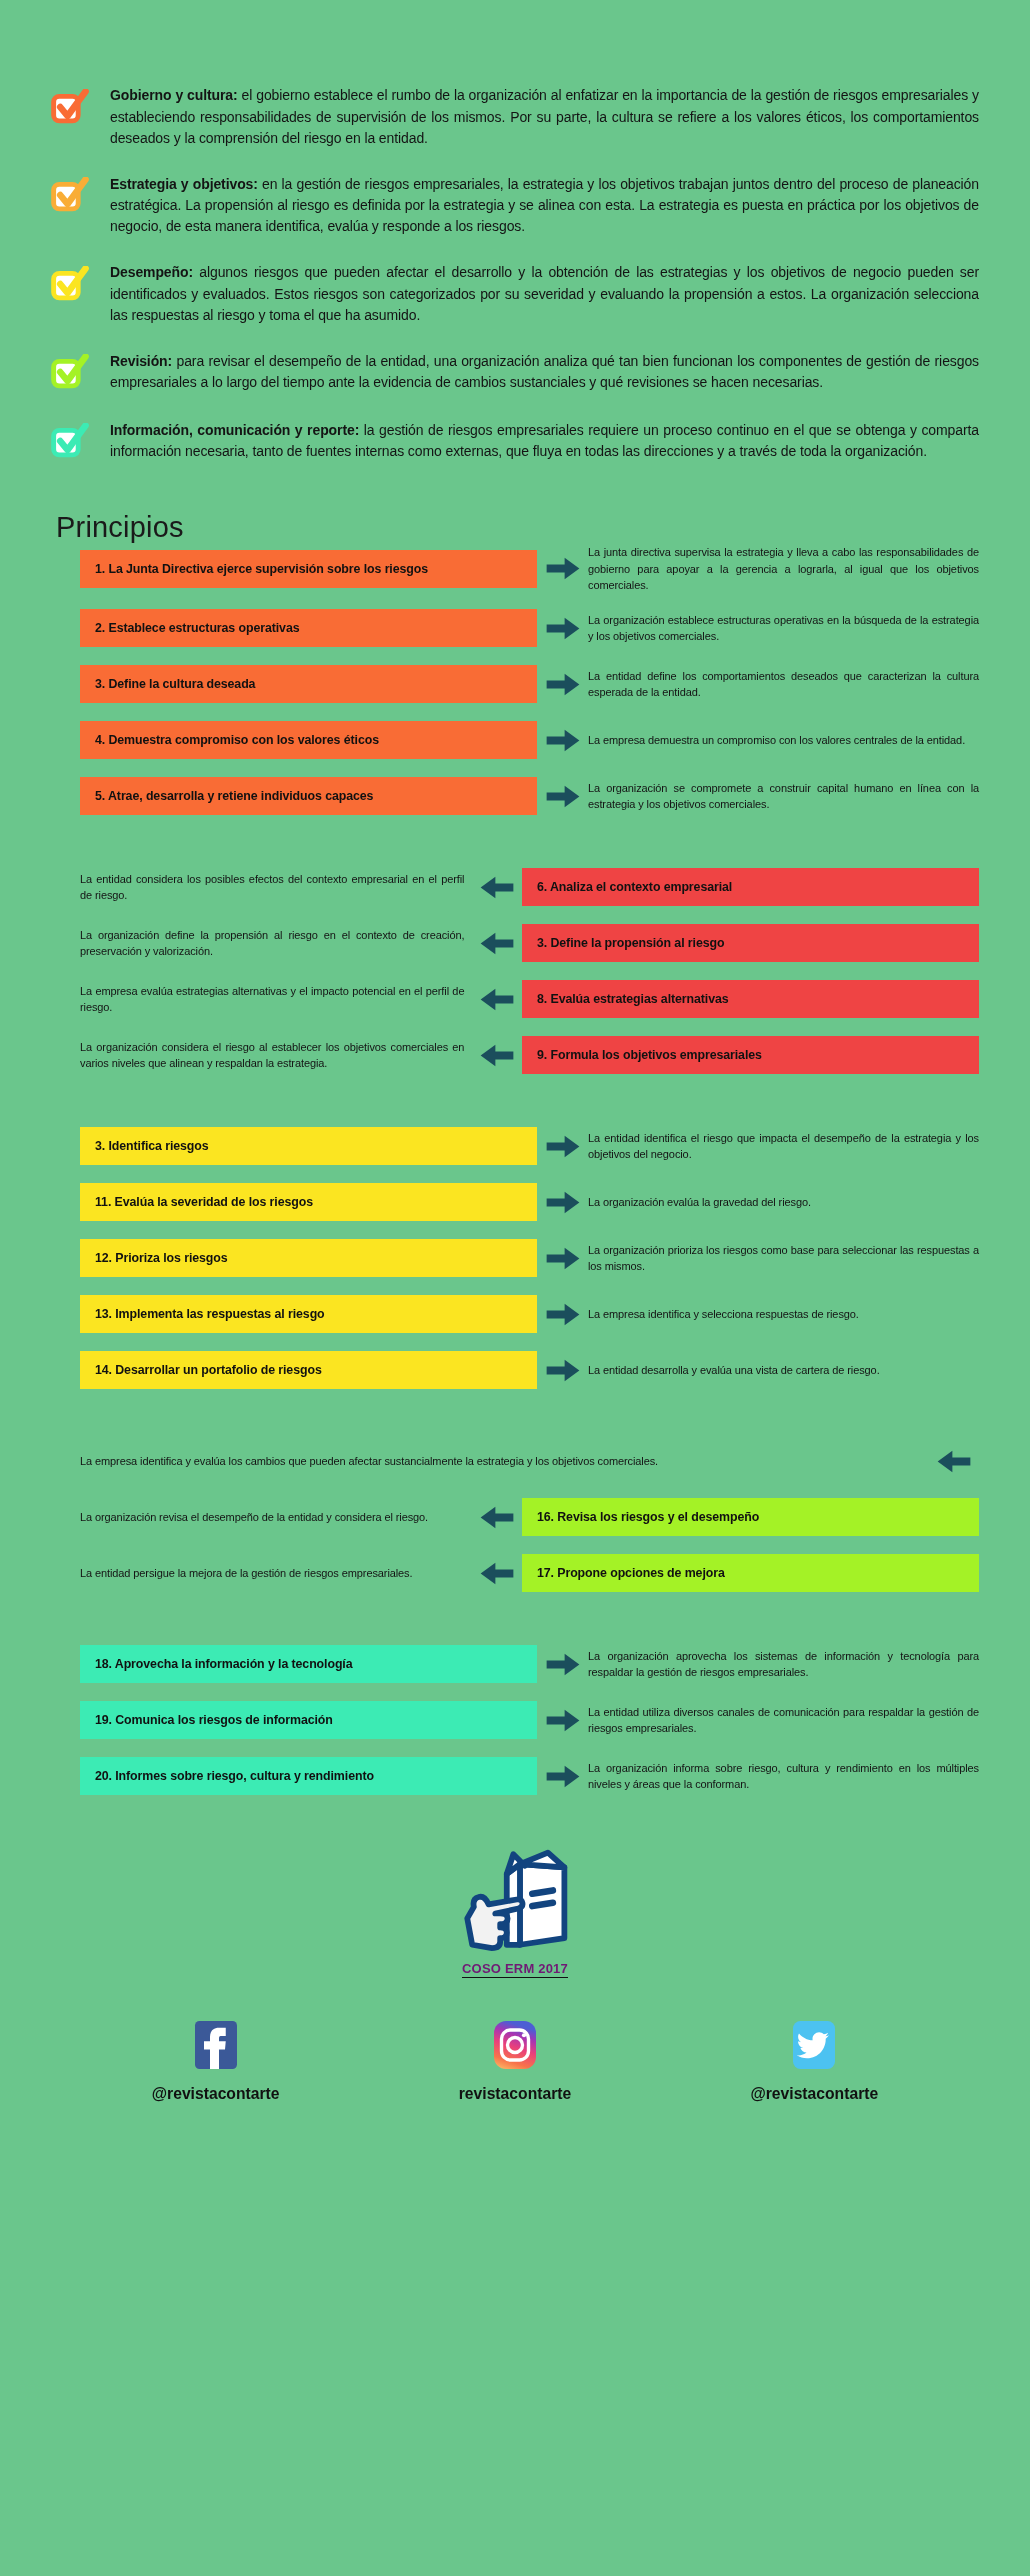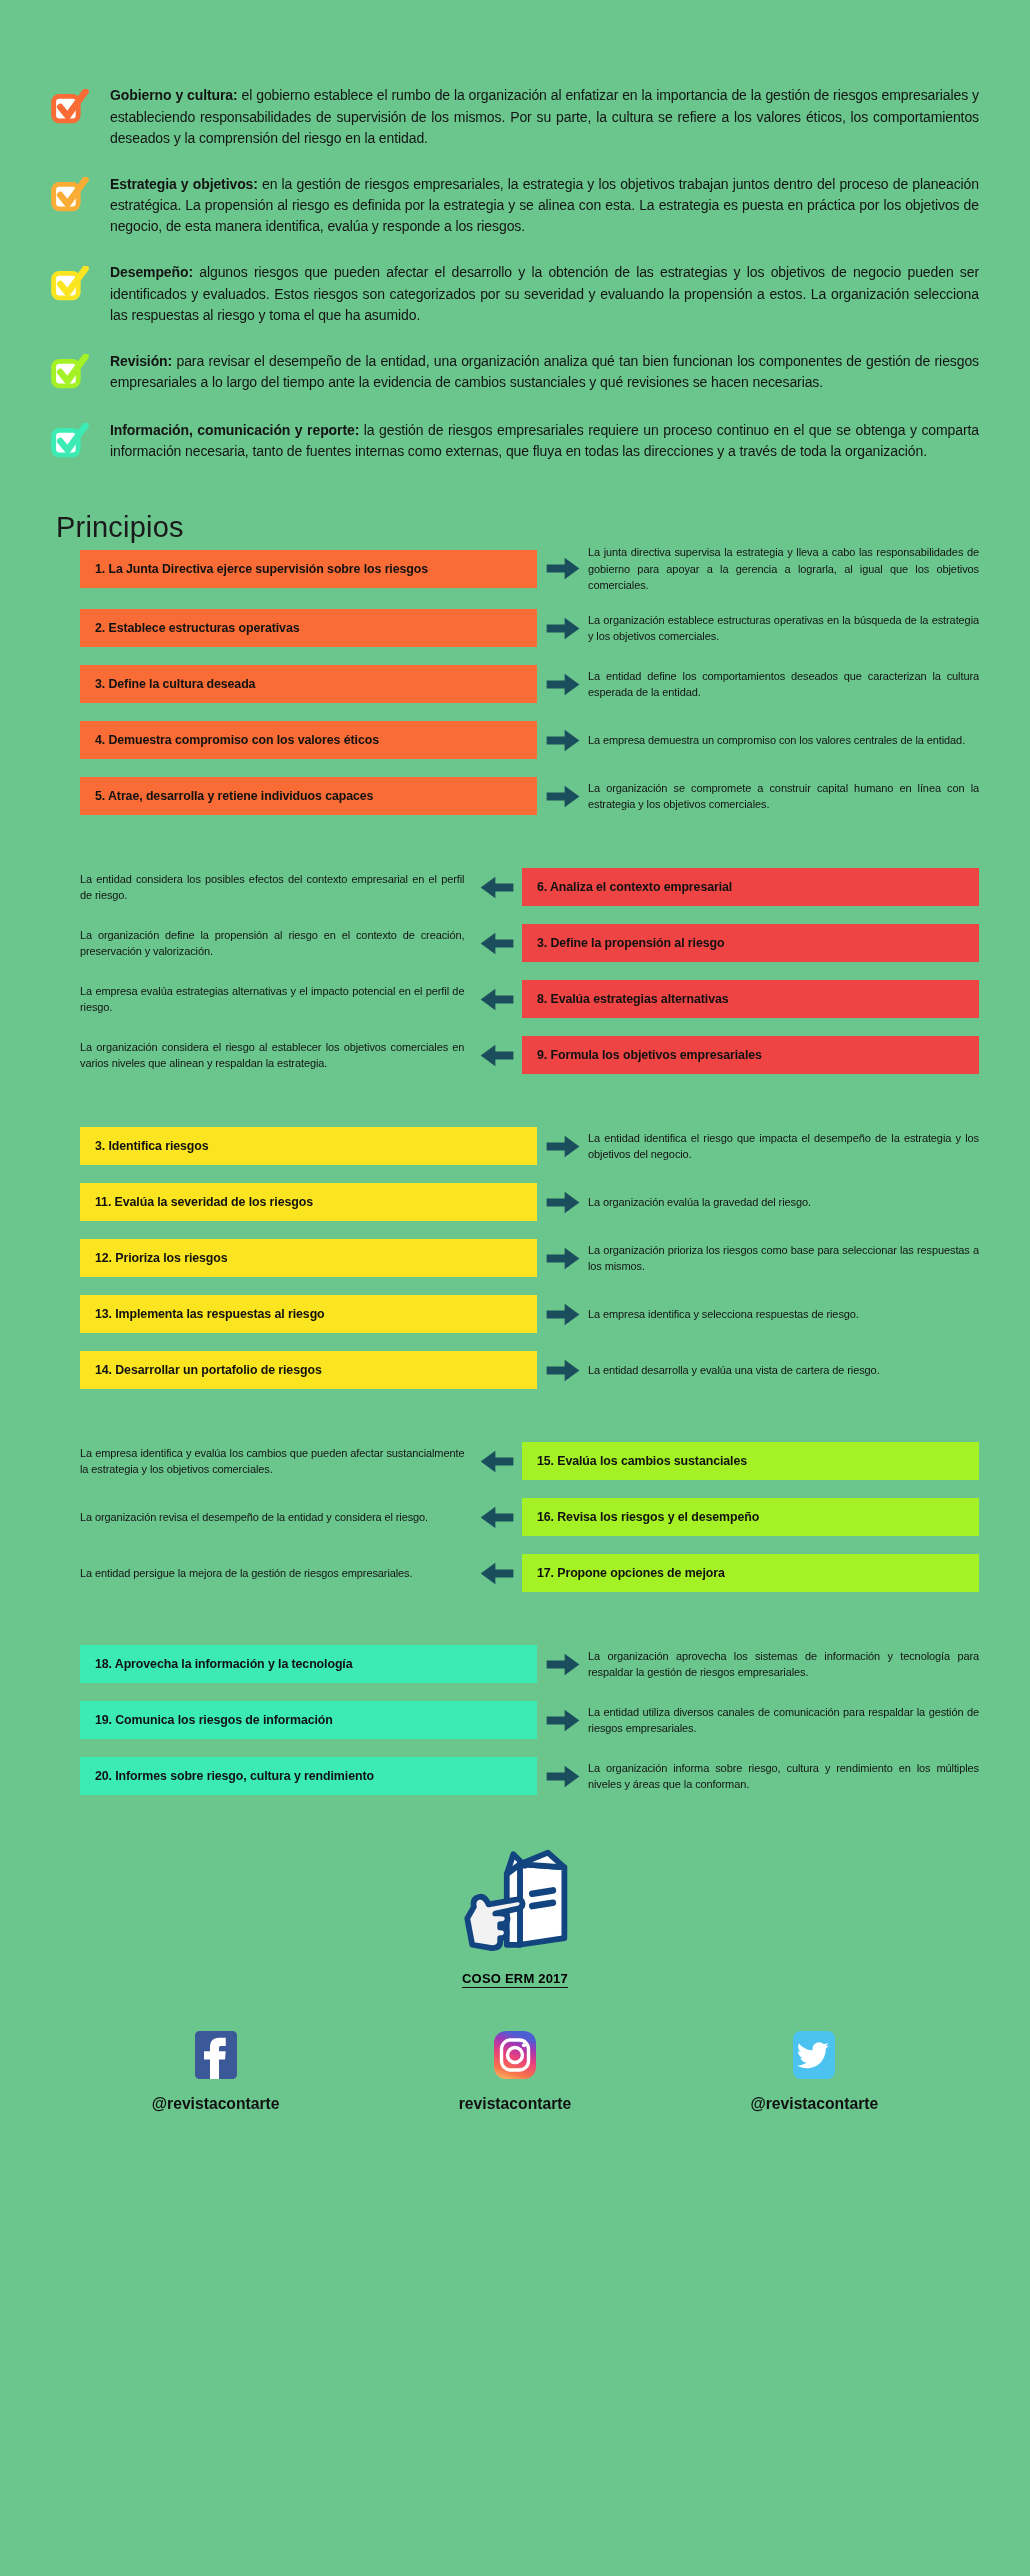--- a/index.html
+++ b/index.html
@@ -96,24 +96,24 @@
 
   .spacer-lg { height: 35px; }
 
   
   .logo-block {
     text-align: center;
     padding-top: 35px;
   }
   .coso-label {
     display: inline-block;
-    margin-top: 15px;
+    margin-top: 5px;
     font-size: 13px;
     font-weight: 700;
-    color: #000000;
+    color: #701a75;
     border-bottom: 1.6px solid #111;
     padding-bottom: 0.8px;
     letter-spacing: 0.2px;
   }
 
   
   .social-row {
     display: flex;
     justify-content: space-around;
     align-items: flex-end;
@@ -336,23 +336,20 @@
         </div>
         <div class="arrow-cell">
           <svg width="36" height="25" viewBox="0 0 44 30">
             <path d="M2 10 L24 10 L24 2 L42 15 L24 28 L24 20 L2 20 Z" fill="#1b4e5c"></path>
           </svg>
         </div>
         <div class="pdesc">La entidad desarrolla y evalúa una vista de cartera de riesgo.</div>
       </div>
       <div class="spacer-lg"></div>
       <div class="prow rtl">
-        <div class="pbox lime">
-          <span>15. Evalúa los cambios sustanciales</span>
-        </div>
         <div class="arrow-cell">
           <svg width="36" height="25" viewBox="0 0 44 30">
             <path transform="scale(-1,1) translate(-44,0)" d="M2 10 L24 10 L24 2 L42 15 L24 28 L24 20 L2 20 Z" fill="#1b4e5c"></path>
           </svg>
         </div>
         <div class="pdesc">La empresa identifica y evalúa los cambios que pueden afectar sustancialmente la estrategia y los objetivos comerciales.</div>
       </div>
       <div class="prow rtl">
         <div class="pbox lime">
           <span>16. Revisa los riesgos y el desempeño</span>

